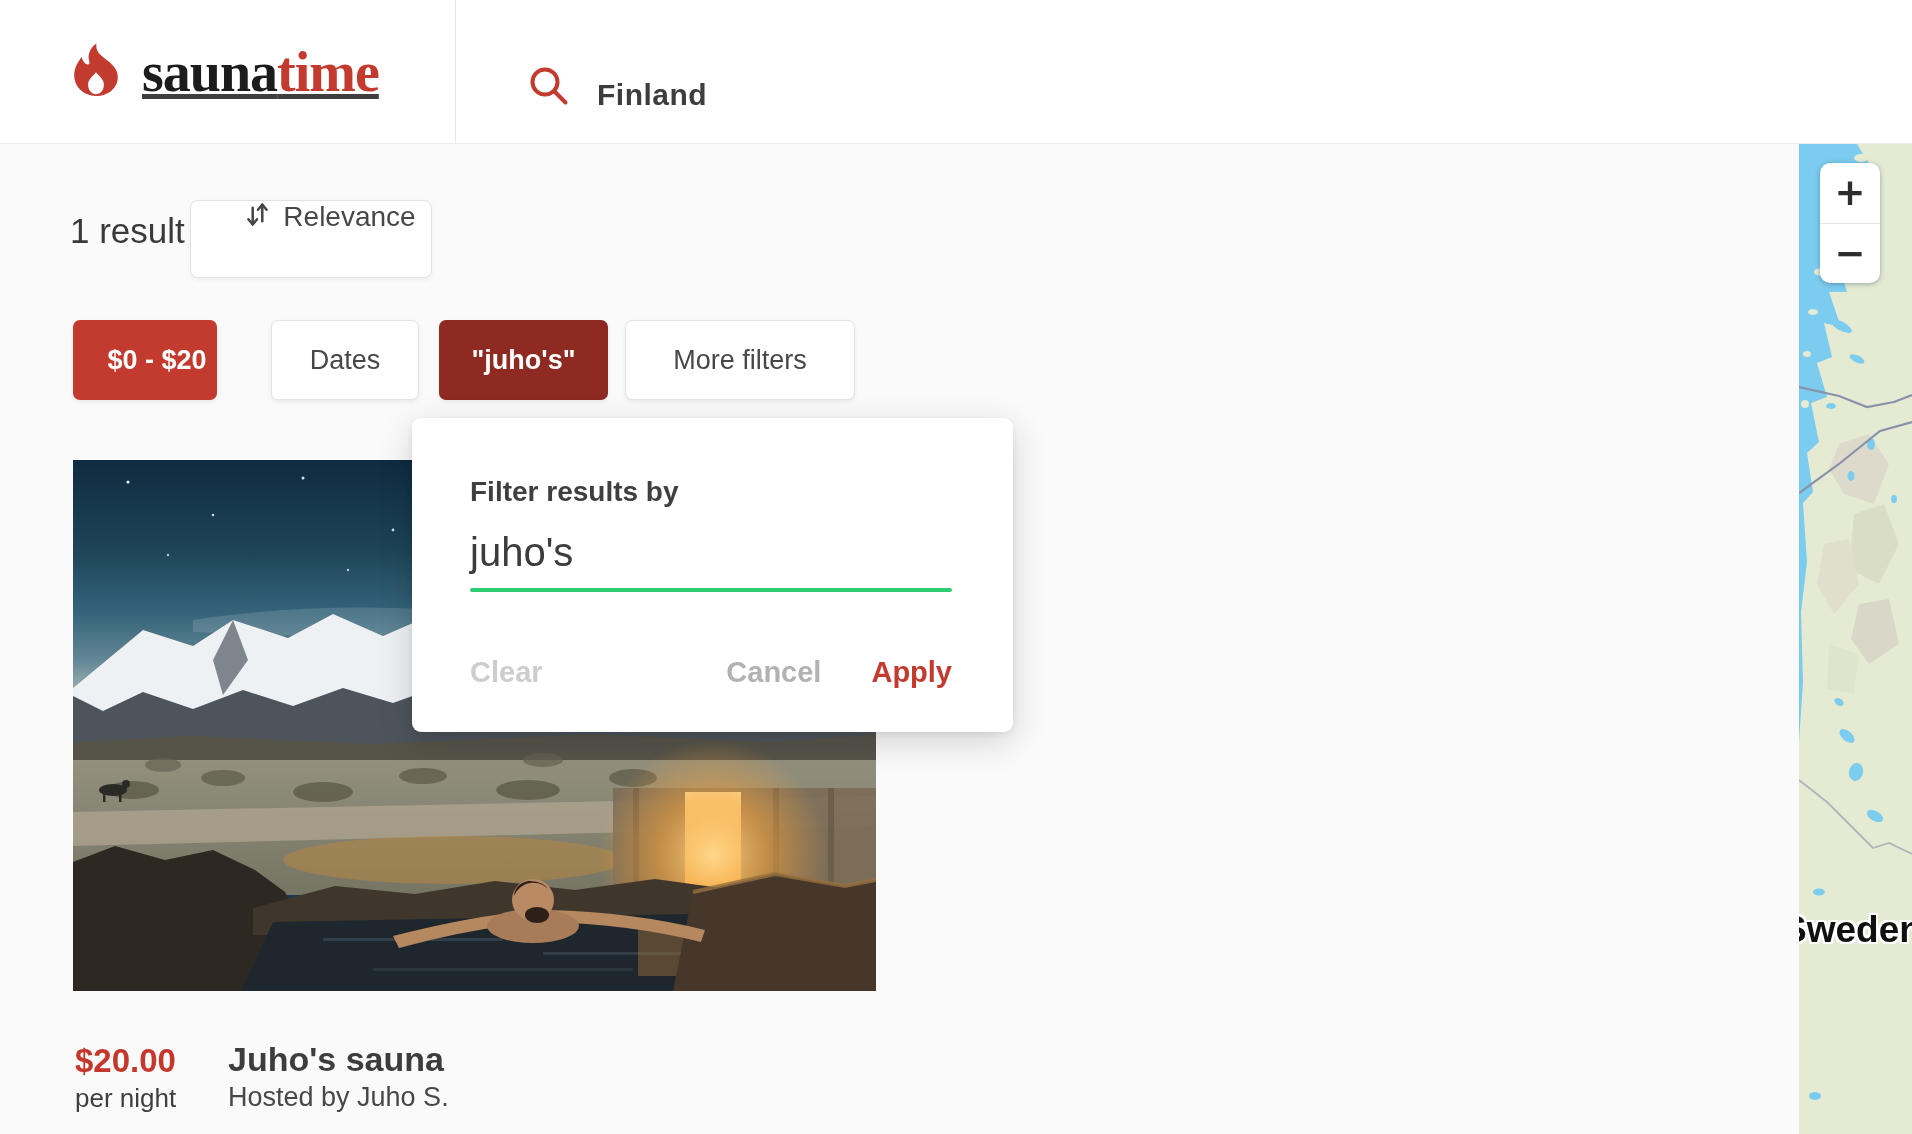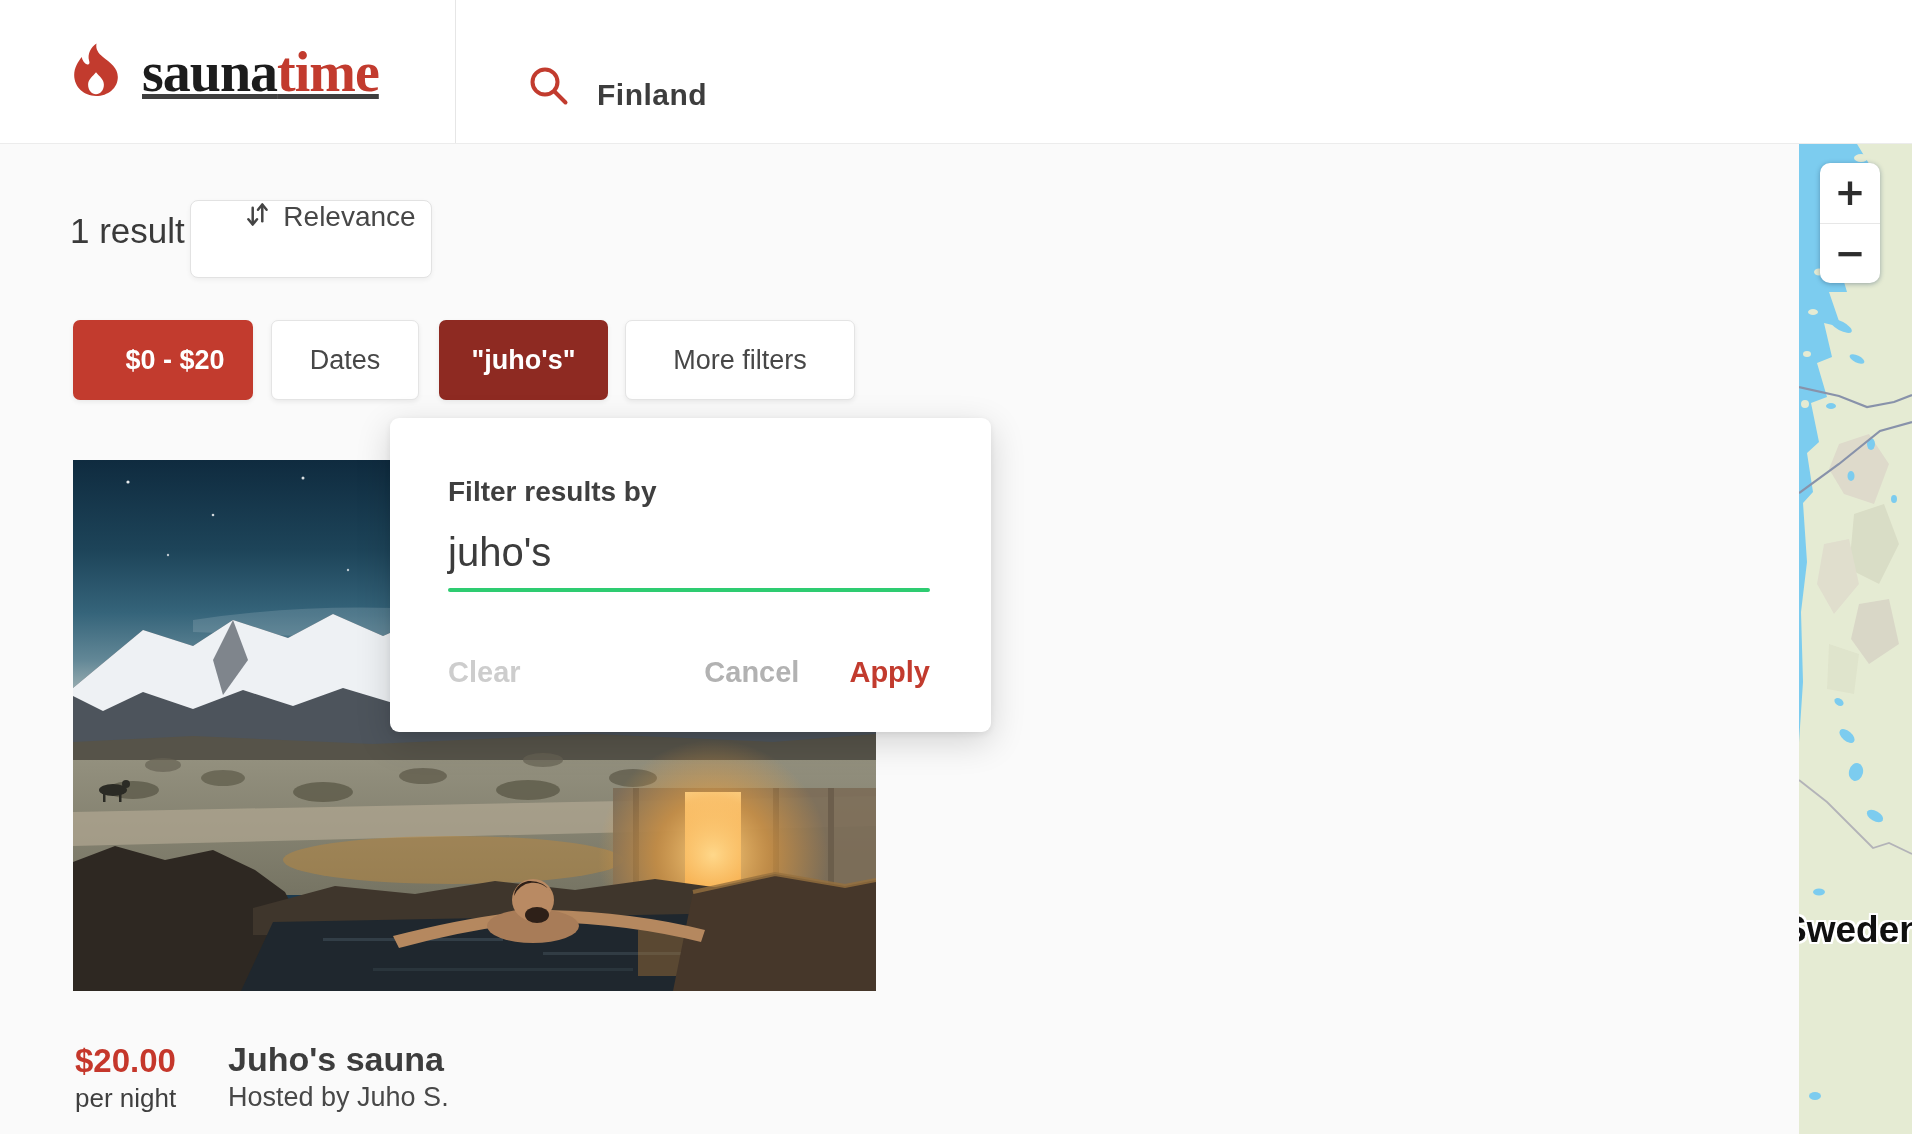--- a/index.html
+++ b/index.html
@@ -49,21 +49,21 @@
   }
 
   
   .chip {
     position:absolute; top:320px; height:80px; border-radius:7px;
     display:flex; align-items:center; justify-content:center;
     font-size:27px; cursor:pointer;
     box-shadow:0 2px 5px rgba(0,0,0,.07);
   }
   .chip-plain { background:#fff; border:1px solid #e4e4e4; color:#474747; }
-  .chip-price  { left:73px;  width:180px; background:#c23b2e; color:#fff; font-weight:bold;padding-left:24px; }
+  .chip-price  { left:73px;  width:144px; background:#c23b2e; color:#fff; font-weight:bold;padding-left:24px; }
   .chip-dates  { left:271px; width:148px; }
   .chip-keyword{ left:439px; width:169px; background:#8e2a22; color:#fff; font-weight:bold; }
   .chip-more   { left:625px; width:230px;text-align:right; }
 
   
   .listing-photo {
     position:absolute; left:73px; top:460px; width:803px; height:531px;
     z-index:1; cursor:pointer; overflow:hidden; background:#1c3a4e;
   }
   .listing-photo svg { display:block; width:803px; height:531px; }
@@ -75,21 +75,21 @@
   }
   .listing-title {
     position:absolute; left:228px; top:1040px; font-size:34px; font-weight:bold; color:#3d3d3d;
   }
   .listing-host {
     position:absolute; left:228px; top:1082px; font-size:27px; color:#484848;
   }
 
   
   .popover {
-    position:absolute; left:390px; top:418px; width:601px; height:314px;
+    position:absolute; left:412px; top:418px; width:601px; height:314px;
     background:#fff; border-radius:9px; z-index:30;
     box-shadow:0 10px 35px rgba(0,0,0,.16), 0 2px 6px rgba(0,0,0,.07);
   }
   .popover-title {
     position:absolute; left:58px; top:58px; font-size:28px; font-weight:bold; color:#3f3f3f;
   }
   .popover-input {
     position:absolute; left:58px; top:112px; width:482px; height:58px;
     font-size:40px; color:#3c3c3c; cursor:text;
   }

